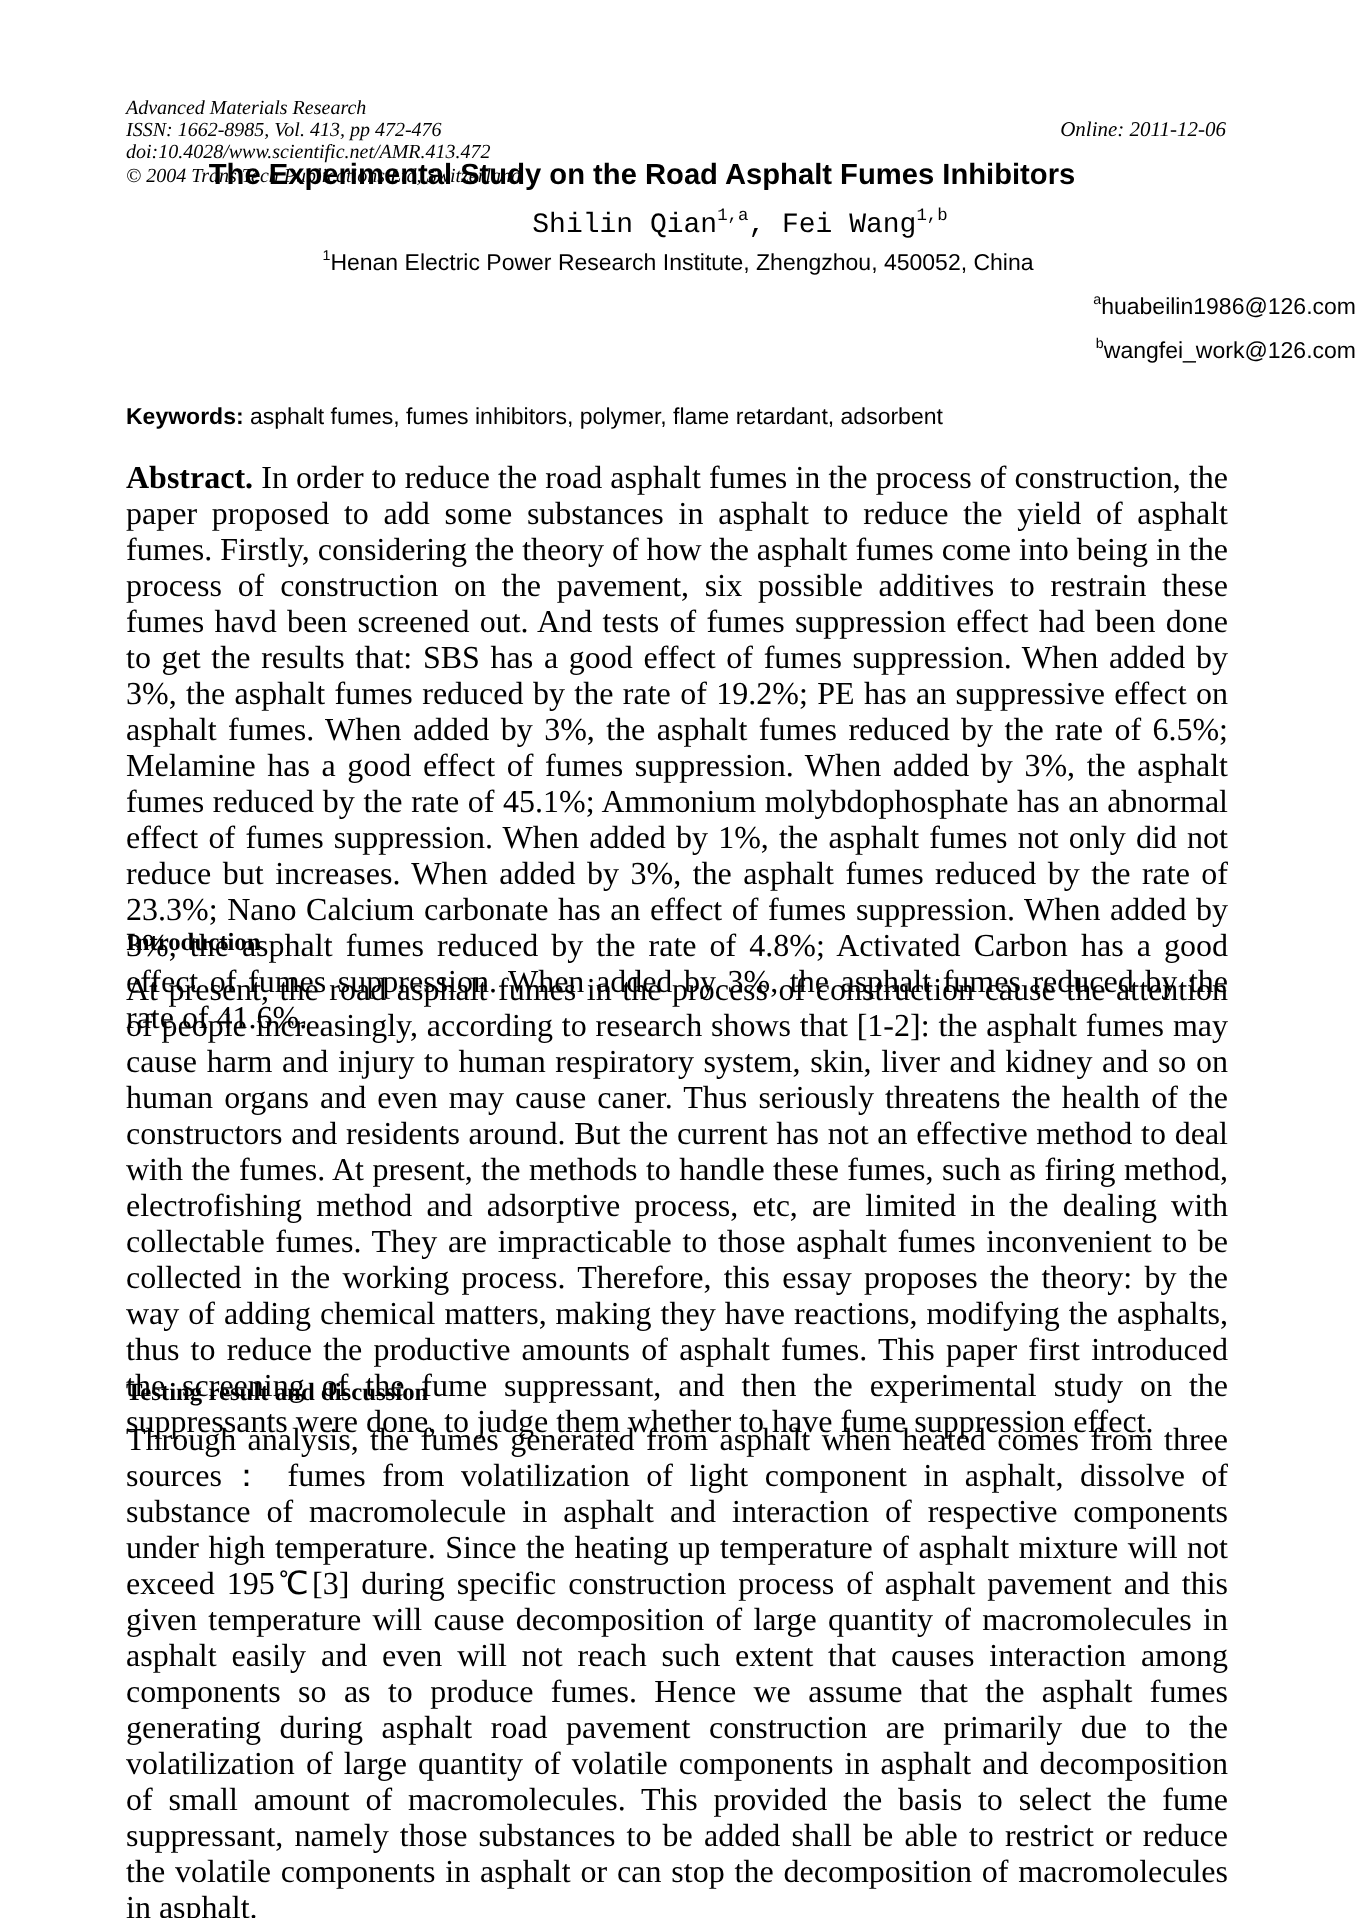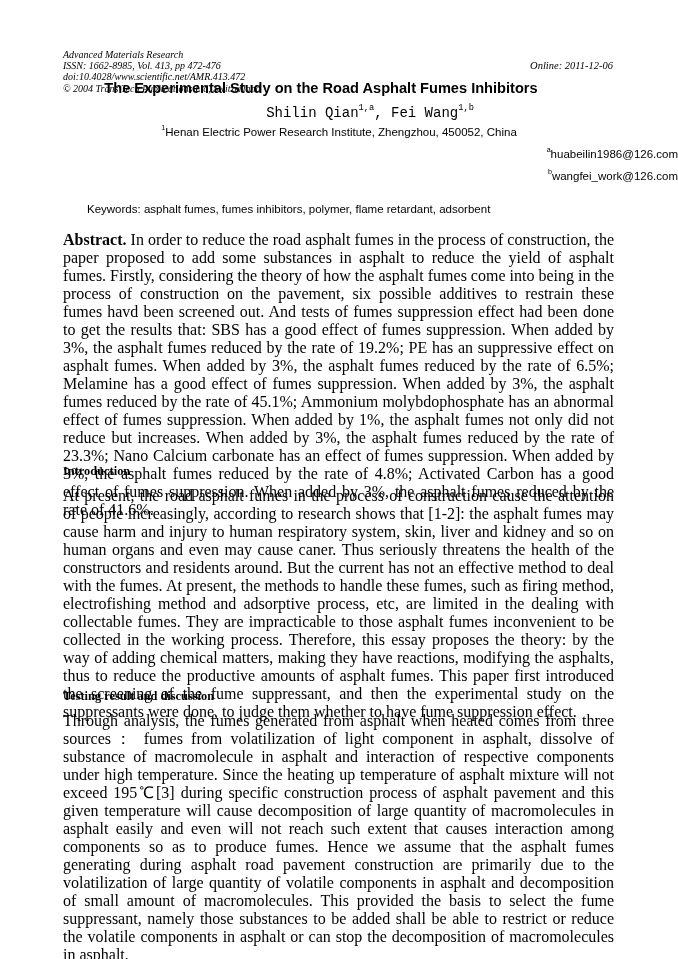--- a/index.html
+++ b/index.html
@@ -6,21 +6,21 @@
   body { width: 678px; height: 959px; position: relative; overflow: hidden; color: #000; }
   .page { position: absolute; left: 0; top: 0; width: 678px; height: 959px; }
   .hdr-left { position: absolute; left: 63px; top: 15px; font-family: "Liberation Serif", serif; font-style: italic; font-size: 10px; line-height: 11.2px; margin-top: 34px; }
   .hdr-right { position: absolute; right: 65px; top: 15px; font-family: "Liberation Serif", serif; font-style: italic; font-size: 10.5px; line-height: 11.2px; margin-top: 45px; }
   .title { position: absolute; left: 0; width: 642px; top: 80px; text-align: center; font-family: "Liberation Sans", sans-serif; font-weight: bold; font-size: 14.6px; }
   .authors { position: absolute; left: 0; width: 678px; top: 105px; text-align: center; font-family: Liberation Mono, monospace; font-size: 14px; padding-left: 31px; }
   .affil { position: absolute; left: 0; width: 678px; top: 126px; text-align: center; font-family: "Liberation Sans", sans-serif; font-size: 11.5px; }
   .email { position: absolute; left: 0; width: 678px; text-align: right; font-family: "Liberation Sans", sans-serif; font-size: 11.5px; }
   sup { font-size: 0.62em; vertical-align: top; position: relative; top: -0.25em; }
   .keywords { position: absolute; left: 63px; top: 203px; width: 555px; font-family: "Liberation Sans", sans-serif; font-size: 11.5px; }
-  .keywords b { font-weight: normal; margin-left: 24px; }
+  .keywords b { font-weight: bold; }
   .body { position: absolute; left: 63px; width: 551px; font-family: "Liberation Serif", serif; font-size: 16px; line-height: 18px; text-align: justify; }
   .heading { position: absolute; left: 63px; font-family: "Liberation Serif", serif; font-weight: bold; font-size: 12.4px; }
 </style>
 </head>
 <body>
 
 <div class="page">
 
   <div class="hdr-left">
     <div>Advanced Materials Research</div>

